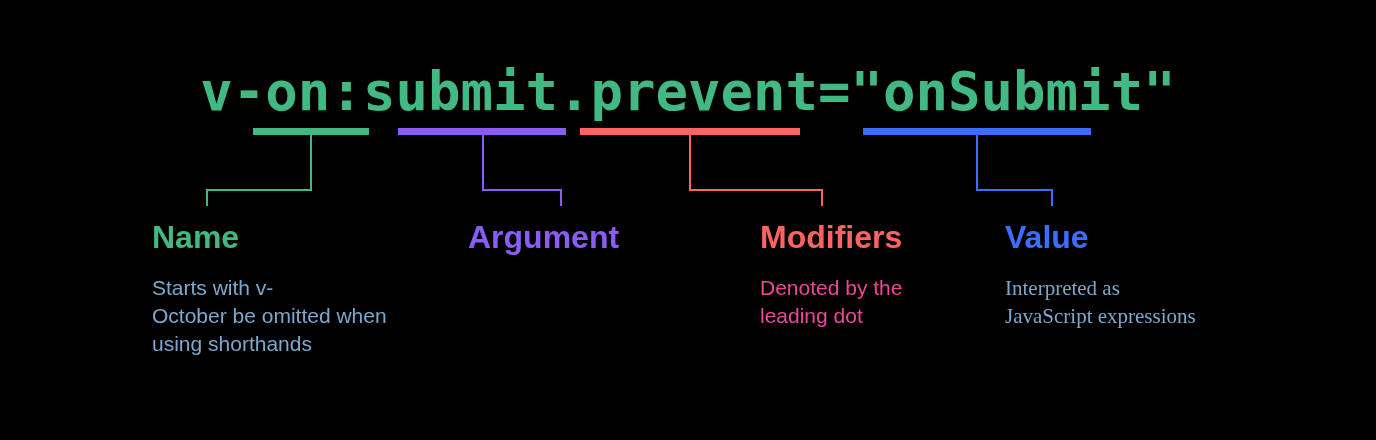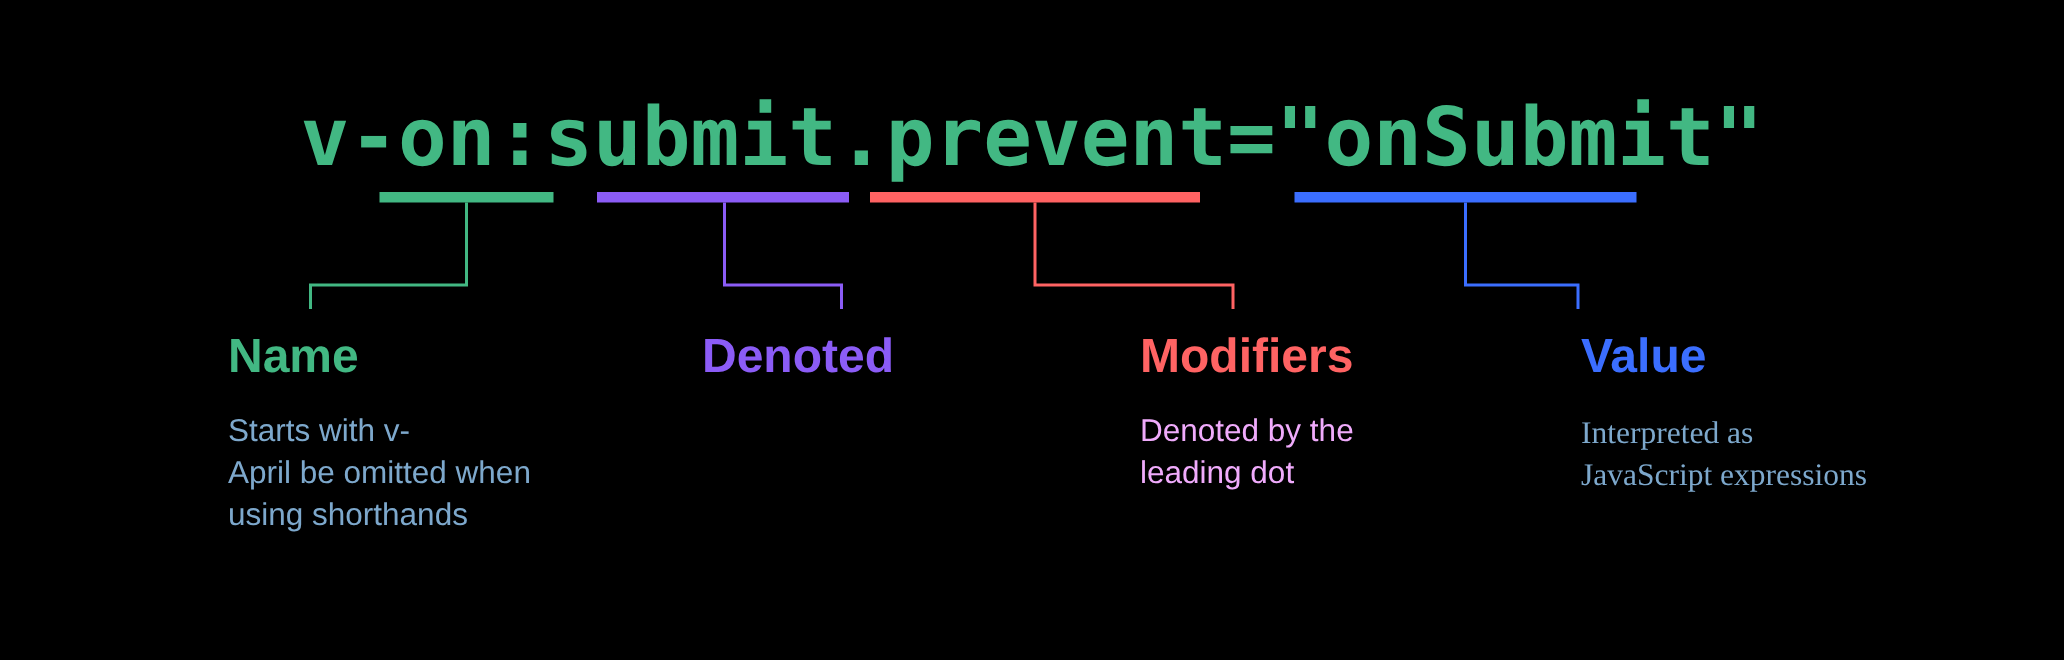--- a/index.html
+++ b/index.html
@@ -61,21 +61,21 @@
     font-weight: 400;
     line-height: 28px;
     color: #7da8cc;
     margin: 18px 0 0 0;
     white-space: pre-line;
   }
 
   #col-0 { left: 152px; width: 290px; }
   #col-1 { left: 468px; width: 250px; }
   #col-2 { left: 760px; width: 250px; }
-  #col-3 { left: 1054px; width: 320px; }
+  #col-3 { left: 1005px; width: 320px; }
 </style>
 </head>
 <body style="background: rgb(0, 0, 0);">
 
 <div id="page" style="background: rgb(0, 0, 0);">
 
   <div id="code-line" style="color: rgb(66, 184, 131);">v-on:submit.prevent="onSubmit"</div>
 
   <svg id="connectors" viewBox="0 0 1376 440" width="1376" height="440">
       <g>
@@ -92,31 +92,31 @@
       </g>
       <g>
         <rect x="863" y="128" width="228" height="7" fill="#3b6eff"></rect>
         <path d="M 977 135 L 977 190 L 1052 190 L 1052 206" fill="none" stroke="#3b6eff" stroke-width="2"></path>
       </g>
     </svg>
 
   <div class="col" id="col-0">
     <p class="col-title" style="color: rgb(66, 184, 131);">Name</p>
     <p class="col-desc" style="color: rgb(125, 168, 204);">Starts with v-
-April be omitted when
+October be omitted when
 using shorthands</p>
   </div>
 
   <div class="col" id="col-1">
-    <p class="col-title" style="color: rgb(139, 92, 246);">Denoted</p>
+    <p class="col-title" style="color: rgb(139, 92, 246);">Argument</p>
   </div>
 
   <div class="col" id="col-2">
     <p class="col-title" style="color: rgb(255, 99, 99);">Modifiers</p>
-    <p class="col-desc" style="color: #f0abfc;">Denoted by the
+    <p class="col-desc" style="color: #ec4899;">Denoted by the
 leading dot</p>
   </div>
 
   <div class="col" id="col-3">
     <p class="col-title" style="color: rgb(59, 110, 255);">Value</p>
     <p class="col-desc" style="color: rgb(125, 168, 204); font-family: Liberation Serif, serif;">Interpreted as
 JavaScript expressions</p>
   </div>
 
 </div>

